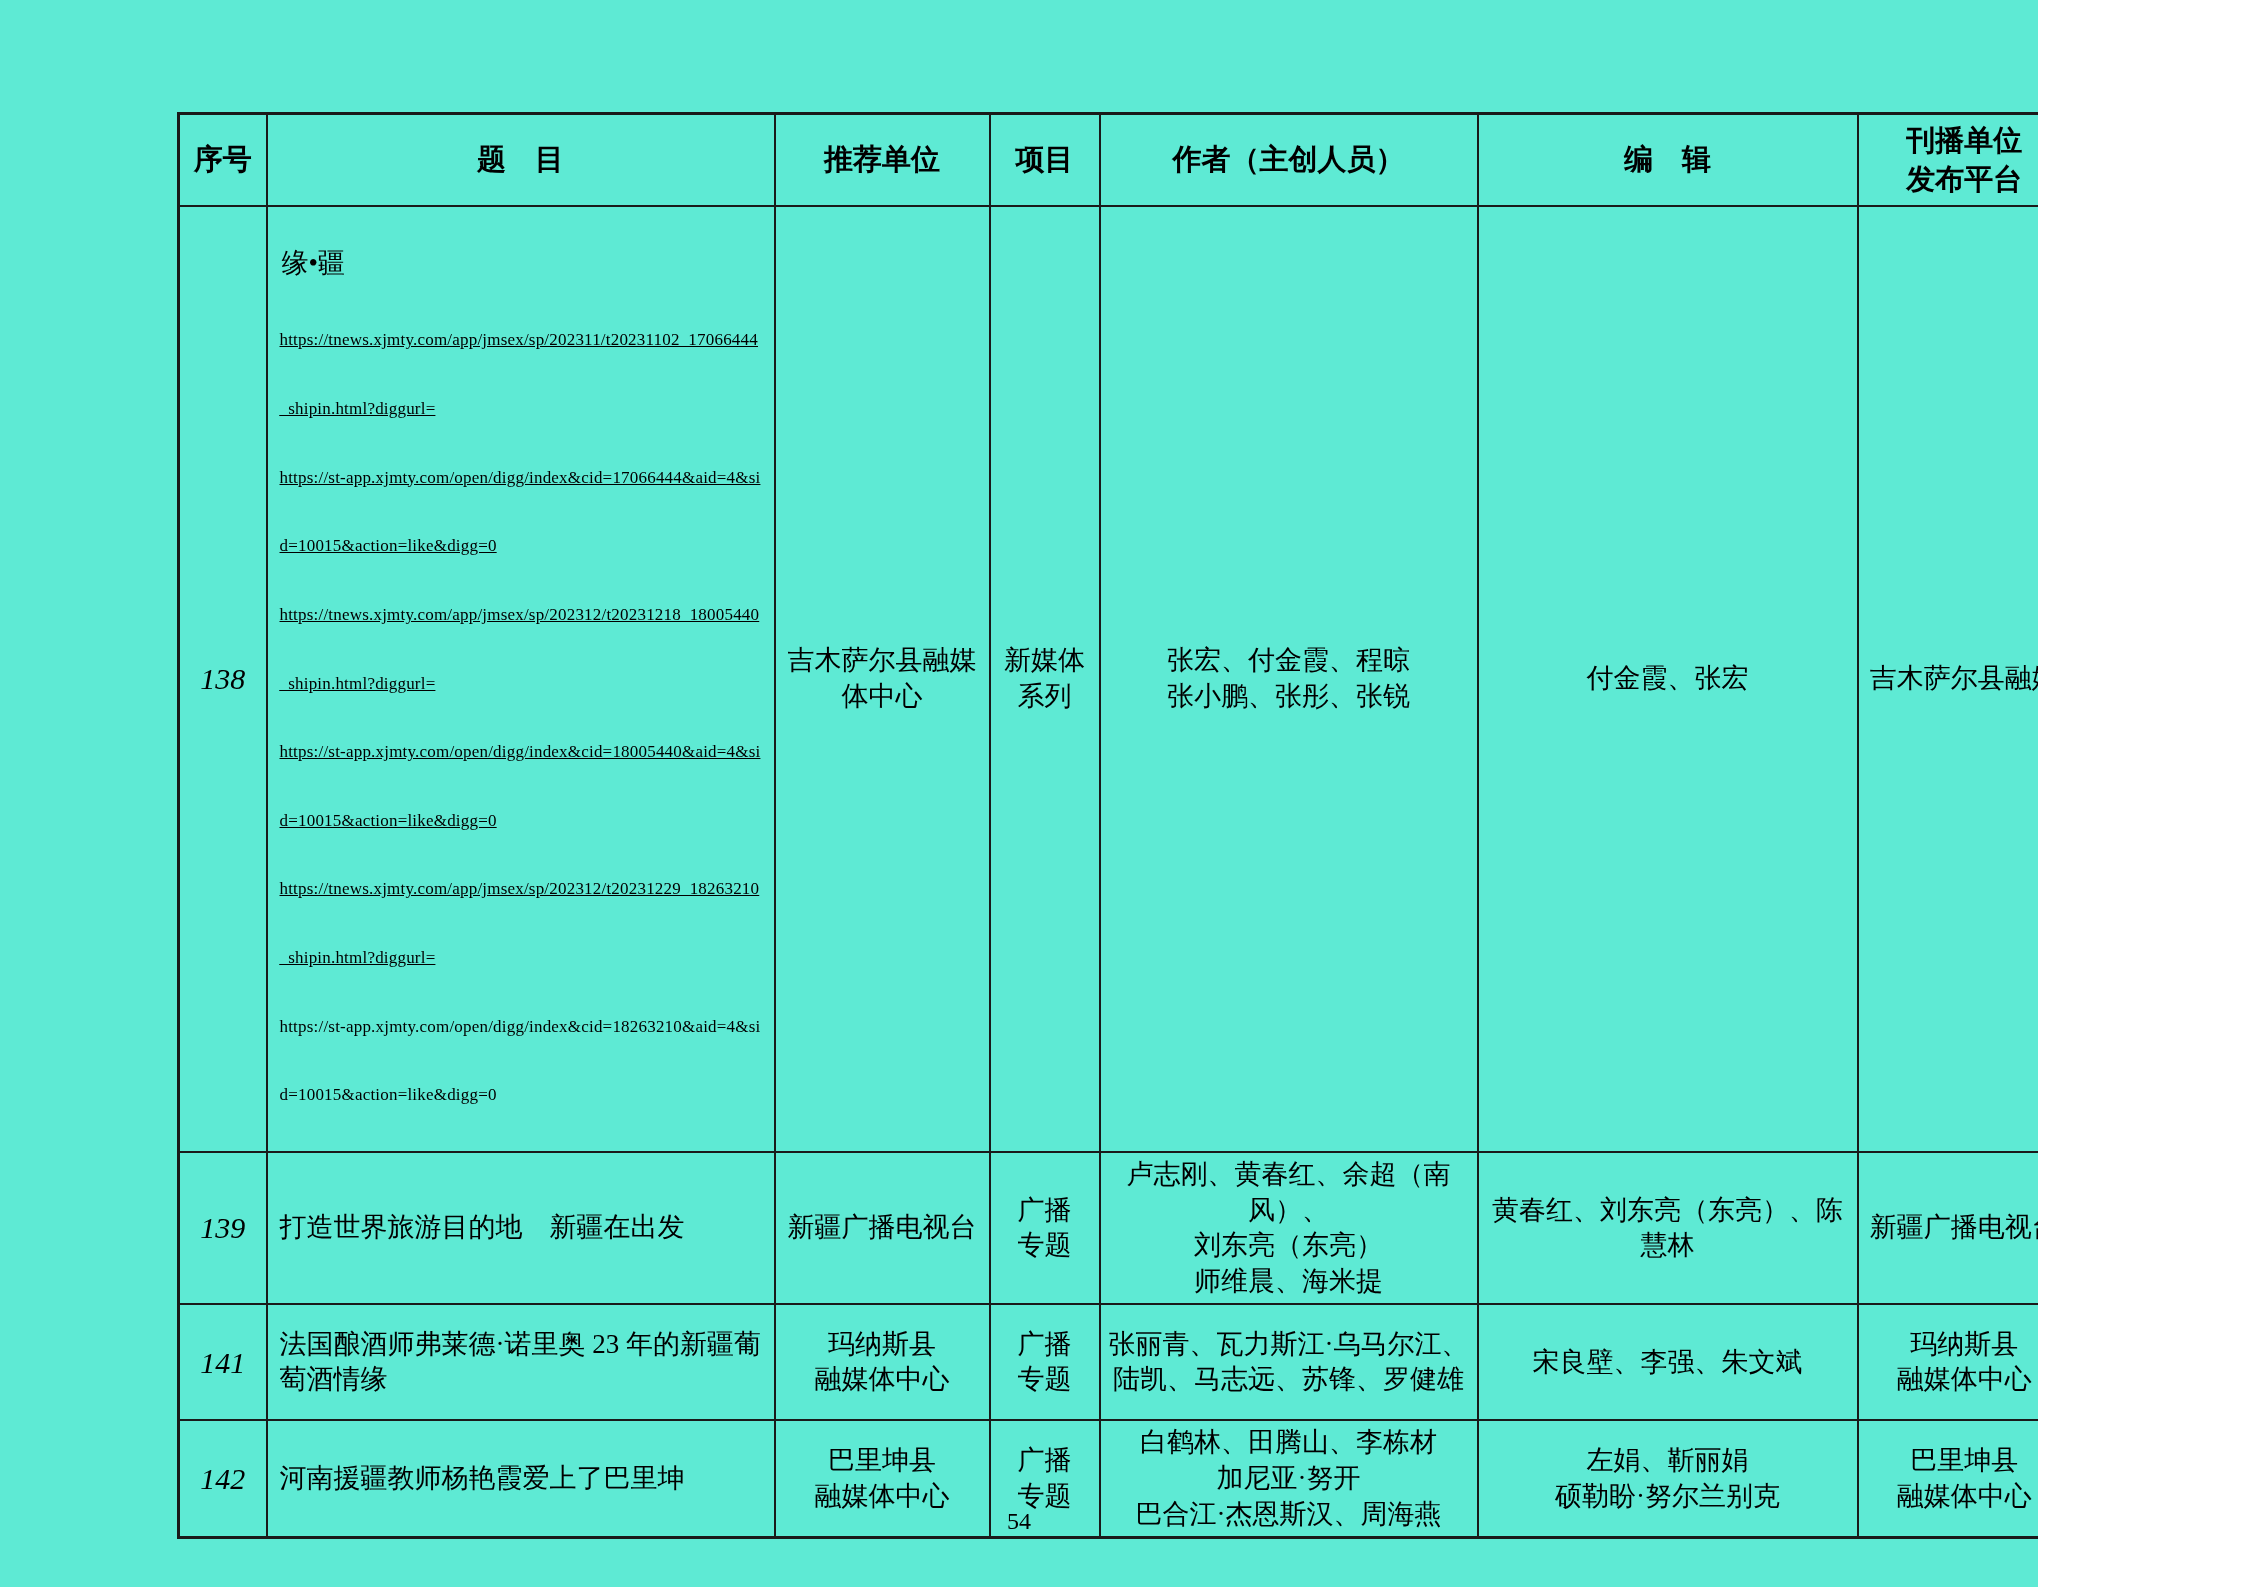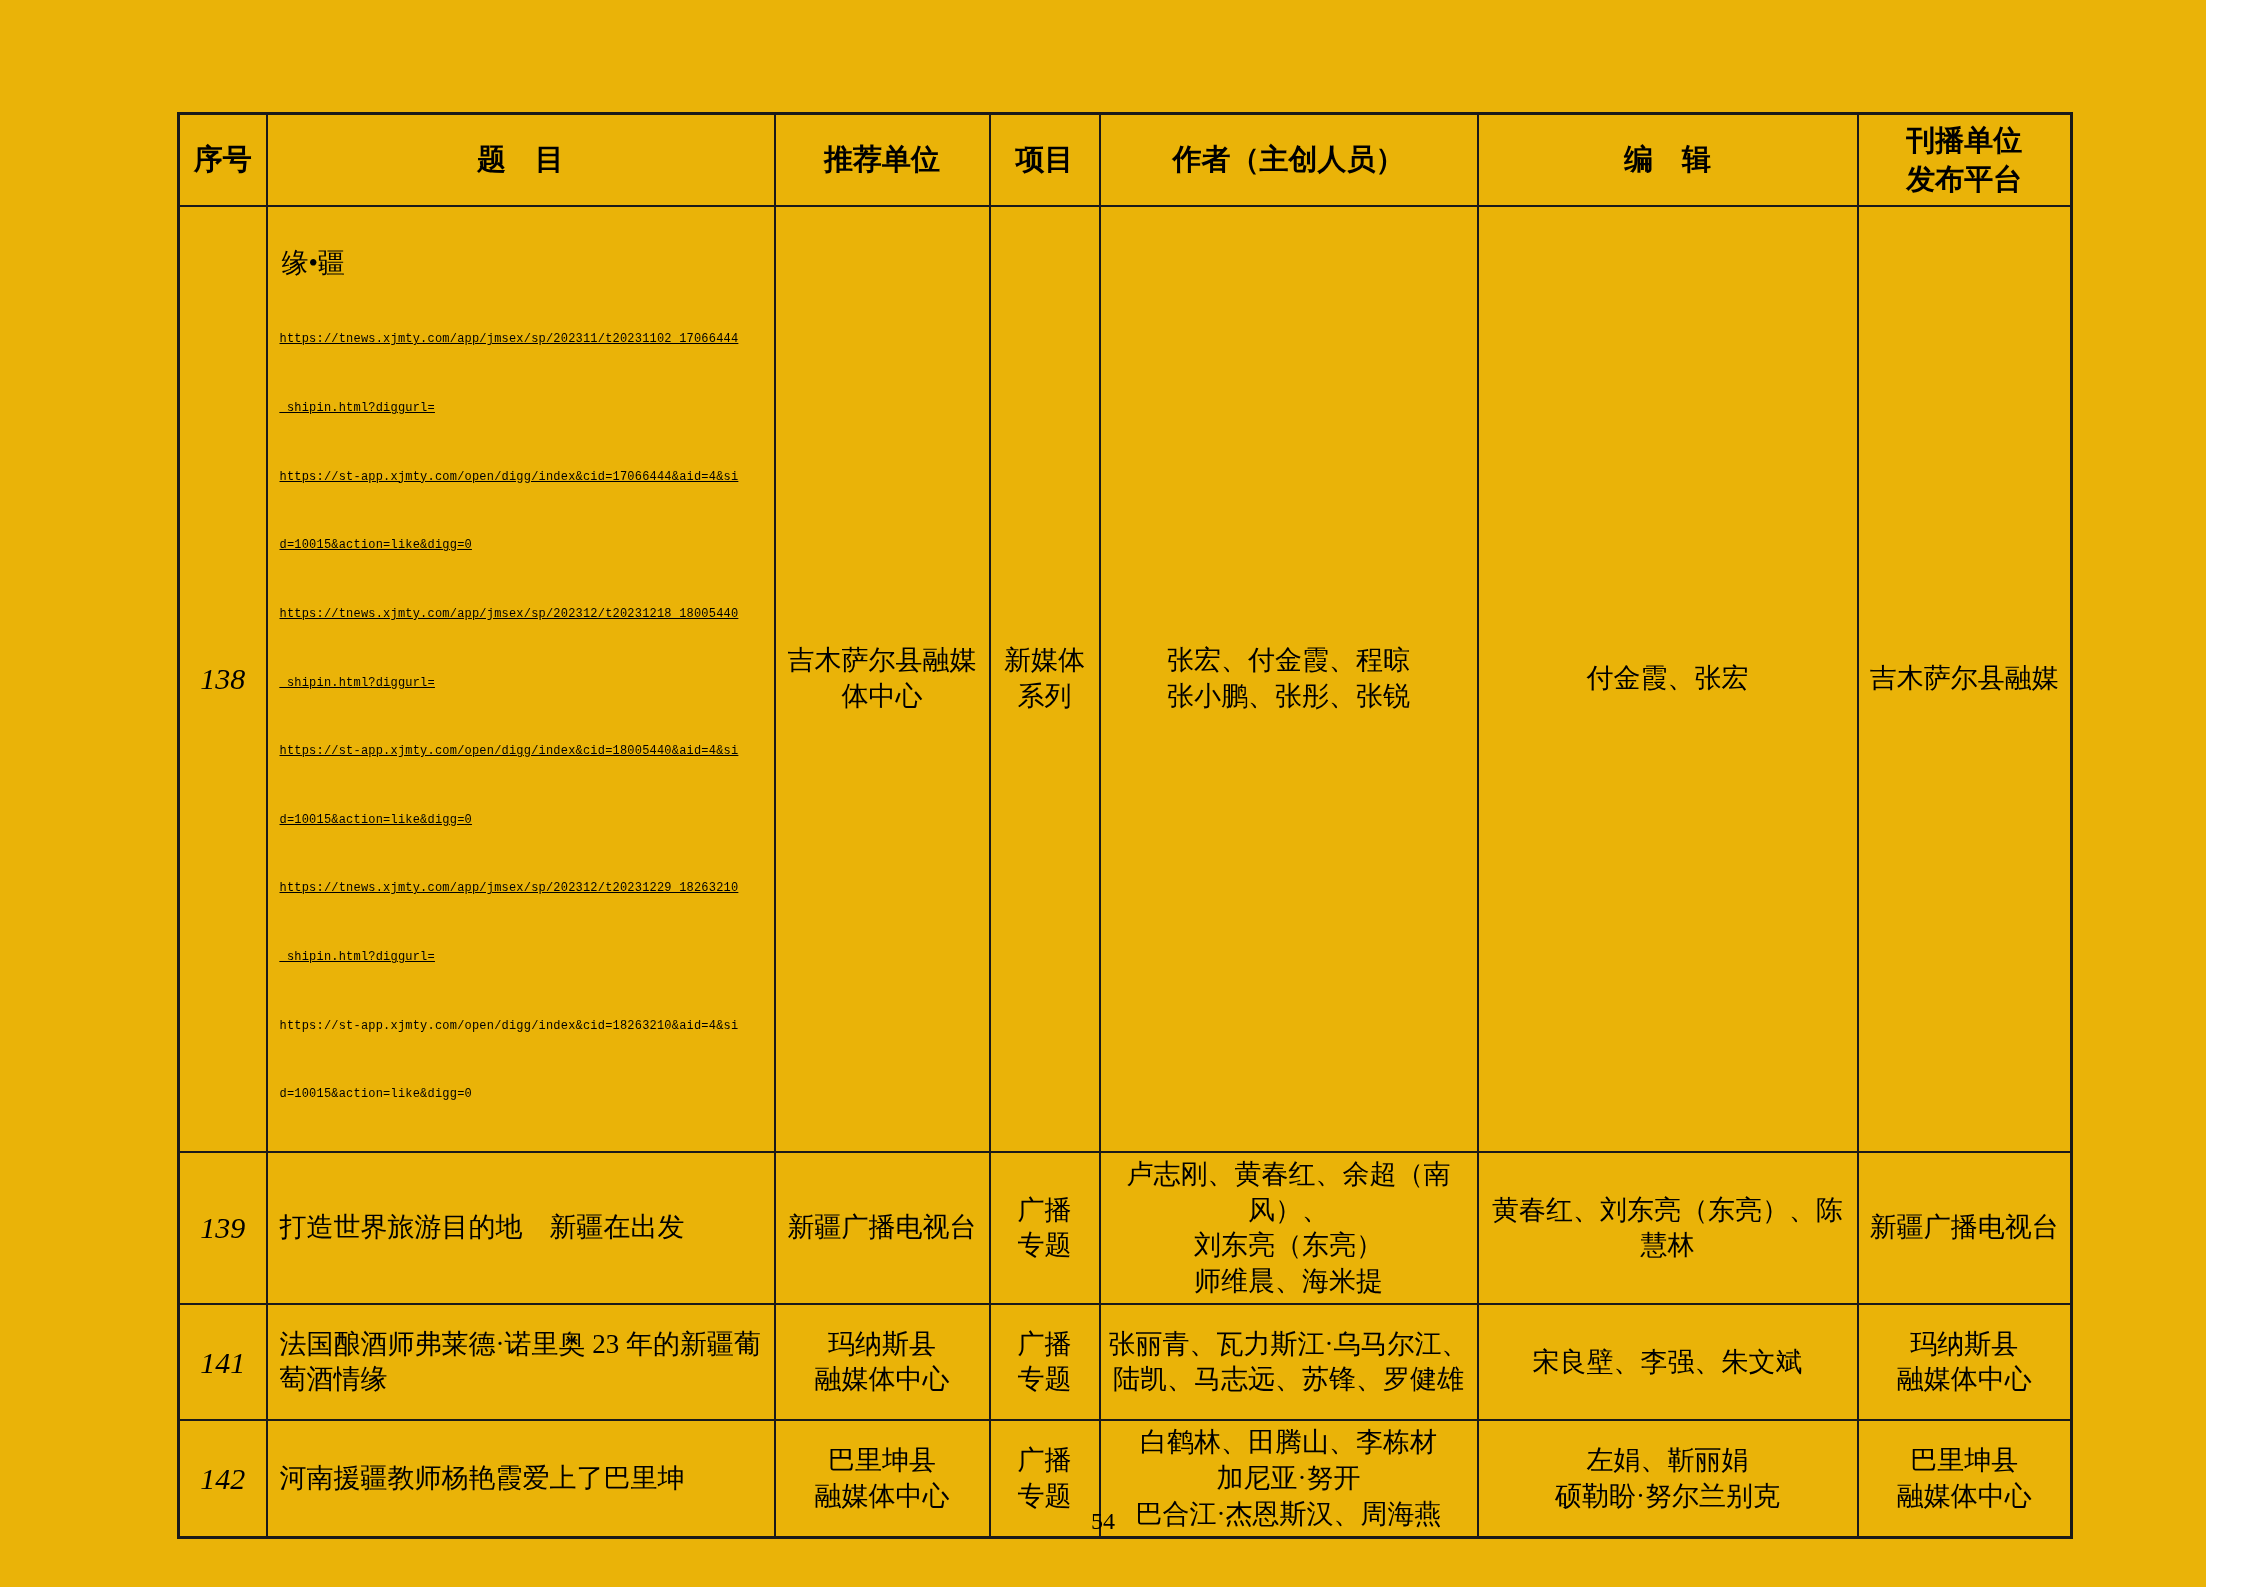--- a/index.html
+++ b/index.html
@@ -1,20 +1,20 @@
 <!DOCTYPE html>
 <html><head>
 <meta charset="utf-8">
 <style>
   html, body { margin: 0; padding: 0; background: #ffffff; }
   .page {
     position: relative;
-    width: 2206px;
+    width: 2038px;
     height: 1587px;
-    background: #eab308;
+    background: #5eead4;
     color: #000;
     font-family: "Liberation Serif", "DejaVu Serif", serif;
     overflow: hidden;
   }
   table.award-table {
     position: absolute;
     left: 177px;
     top: 112px;
     width: 1893px;
     border-collapse: collapse;
@@ -57,22 +57,22 @@
     padding-left: 12px;
     padding-right: 10px;
   }
   td.urls-cell { vertical-align: top; padding-top: 2px; }
   .work-title {
     font-size: 27px;
     margin: 2px 0 6px 2px;
     white-space: pre-line;
   }
   .url-line {
-    font-family: Liberation Mono, monospace;
-    font-size: 12px;
+    font-family: Liberation Serif, serif;
+    font-size: 17px;
     line-height: 33px;
     letter-spacing: 0.2px;
     white-space: nowrap;
     color: #000;
   }
   .url-line.u { text-decoration: underline; }
   .page-number {
     position: absolute;
     left: 0; right: 0;
     top: 1508px;

